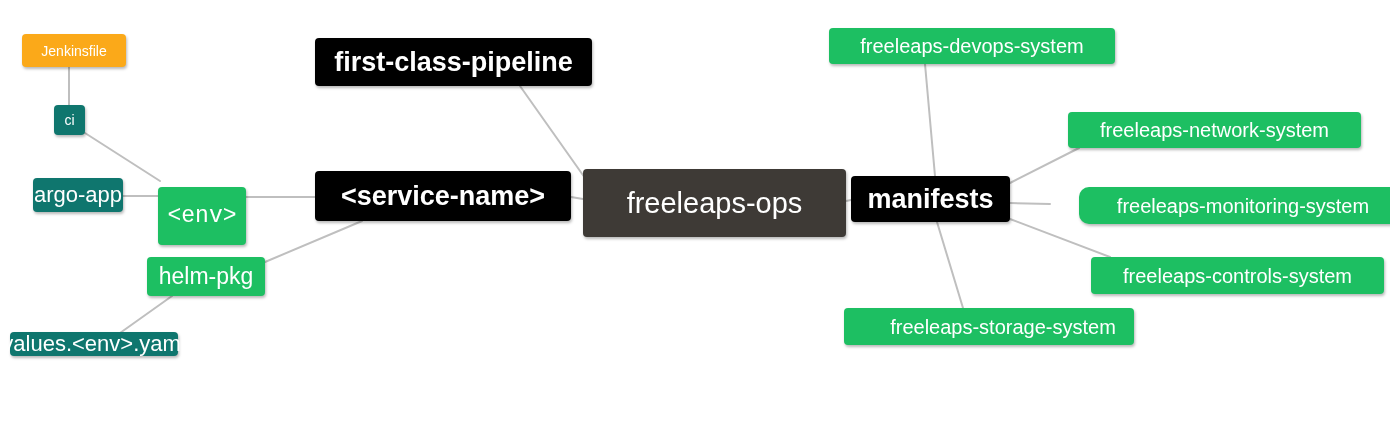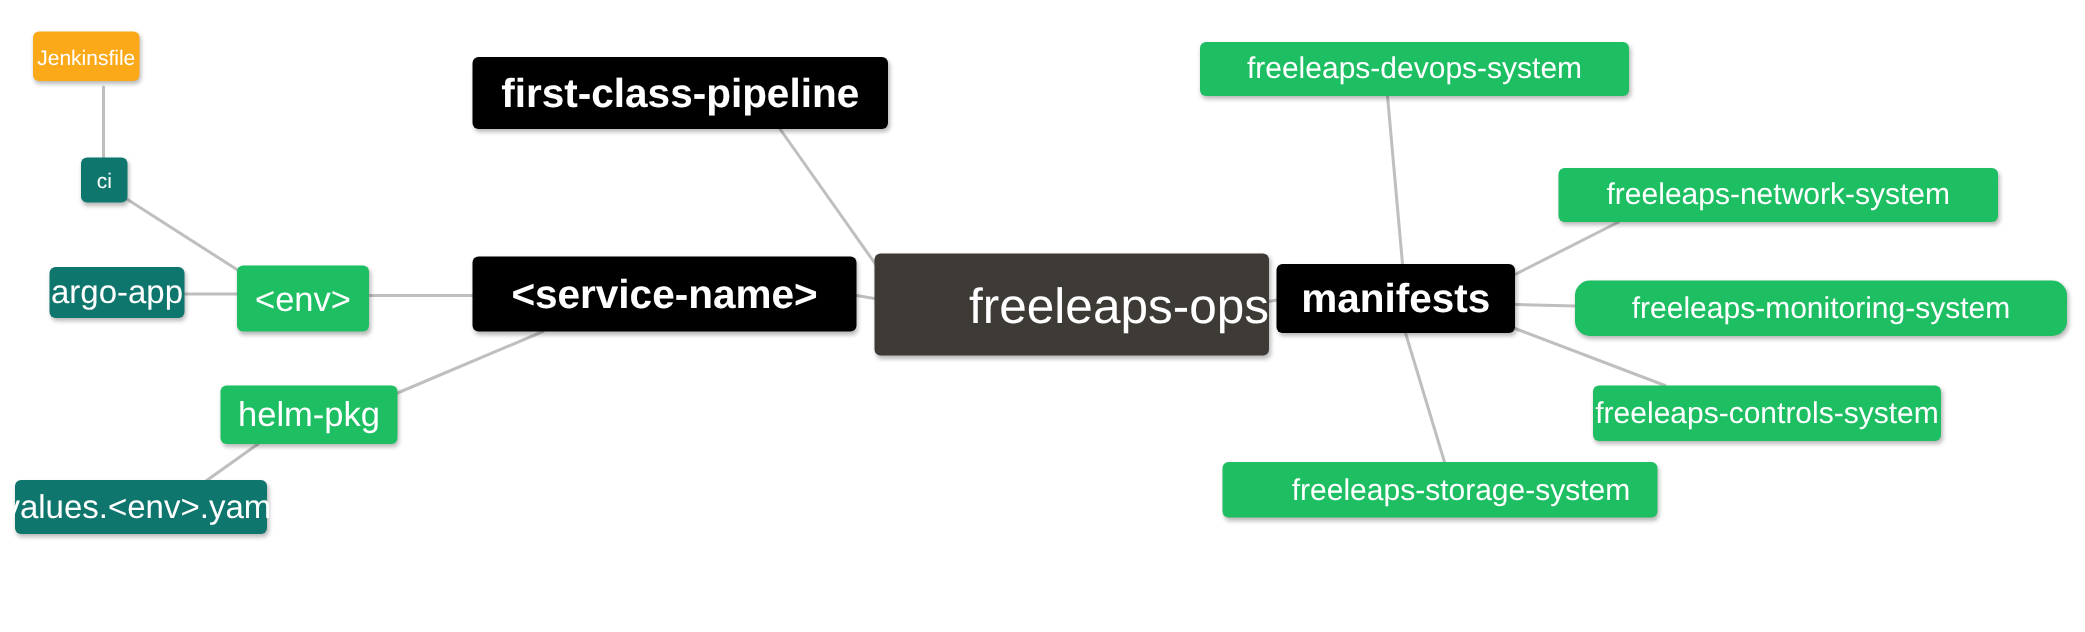--- a/index.html
+++ b/index.html
@@ -46,24 +46,24 @@
     white-space: nowrap;
   }
   
   .lvl-root  { background: #3e3a36; }
   .lvl-blue  { background: #000000; font-weight: bold; }
   .lvl-green { background: #1dbf62; }
   .lvl-orange{ background: #fba919; }
   .lvl-red   { background: #0f766e; }
 
   
-  .size-root   { font-size: 33px; justify-content: flex-end; }
+  .size-root   { font-size: 29px; }
   .size-major  { font-size: 27px; }
   .size-mid    { font-size: 23px; }
-  .size-leaf   { font-size: 20px; }
+  .size-leaf   { font-size: 20px; margin-left: 29px; }
   .size-small  { font-size: 22px; }
   .size-tiny   { font-size: 14px; }
 </style>
 </head>
 <body>
 
 <div id="mindmap-canvas">
   <svg id="edge-layer" width="1390" height="421" viewBox="0 0 1390 421">
       <line x1="585" y1="178" x2="520" y2="86" stroke="#bfbfbf" stroke-width="2" stroke-linecap="round"></line>
       <line x1="583" y1="199" x2="571" y2="197" stroke="#bfbfbf" stroke-width="2" stroke-linecap="round"></line>
@@ -86,47 +86,47 @@
       </div>
       <div class="mm-node lvl-blue size-major" style="left: 315px; top: 171px; width: 256px; height: 50px;">
         <span class="mm-label">&lt;service-name&gt;</span>
       </div>
       <div class="mm-node lvl-blue size-major" style="left: 851px; top: 176px; width: 159px; height: 46px;">
         <span class="mm-label">manifests</span>
       </div>
       <div class="mm-node lvl-blue size-major" style="left: 315px; top: 38px; width: 277px; height: 48px;">
         <span class="mm-label">first-class-pipeline</span>
       </div>
-      <div class="mm-node lvl-green size-mid" style="left: 158px; top: 177px; width: 88px; height: 44px;">
+      <div class="mm-node lvl-green size-mid" style="left: 158px; top: 187px; width: 88px; height: 58px; font-family: Liberation Mono, monospace;">
         <span class="mm-label">&lt;env&gt;</span>
       </div>
       <div class="mm-node lvl-green size-mid" style="left: 147px; top: 257px; width: 118px; height: 39px; text-align: center;">
         <span class="mm-label">helm-pkg</span>
       </div>
       <div class="mm-node lvl-red size-tiny" style="left: 54px; top: 105px; width: 31px; height: 30px;">
         <span class="mm-label">ci</span>
       </div>
-      <div class="mm-node lvl-orange size-tiny" style="left: 22px; top: 21px; width: 71px; height: 33px;">
+      <div class="mm-node lvl-orange size-tiny" style="left: 22px; top: 34px; width: 104px; height: 33px;">
         <span class="mm-label">Jenkinsfile</span>
       </div>
       <div class="mm-node lvl-red size-small" style="left: 33px; top: 178px; width: 90px; height: 34px;">
         <span class="mm-label">argo-app</span>
       </div>
-      <div class="mm-node lvl-red size-small" style="left: 10px; top: 320px; width: 168px; height: 36px; align-items: center;">
+      <div class="mm-node lvl-red size-small" style="left: 10px; top: 332px; width: 168px; height: 24px; align-items: center;">
         <span class="mm-label">values.&lt;env&gt;.yaml</span>
       </div>
       <div class="mm-node lvl-green size-leaf" style="left: 800px; top: 28px; width: 286px; height: 36px;">
         <span class="mm-label">freeleaps-devops-system</span>
       </div>
       <div class="mm-node lvl-green size-leaf" style="left: 1039px; top: 112px; width: 293px; height: 36px;">
         <span class="mm-label">freeleaps-network-system</span>
       </div>
       <div class="mm-node lvl-green size-leaf" style="left: 1050px; top: 187px; width: 328px; height: 37px; border-radius: 10px;">
         <span class="mm-label">freeleaps-monitoring-system</span>
       </div>
-      <div class="mm-node lvl-green size-leaf" style="left: 1062px; top: 257px; width: 232px; height: 37px;">
+      <div class="mm-node lvl-green size-leaf" style="left: 1062px; top: 257px; width: 293px; height: 37px;">
         <span class="mm-label">freeleaps-controls-system</span>
       </div>
       <div class="mm-node lvl-green size-leaf" style="left: 815px; top: 308px; width: 290px; height: 37px; padding-left: 28px;">
         <span class="mm-label">freeleaps-storage-system</span>
       </div>
     </div>
 </div>
 
 </body></html>

